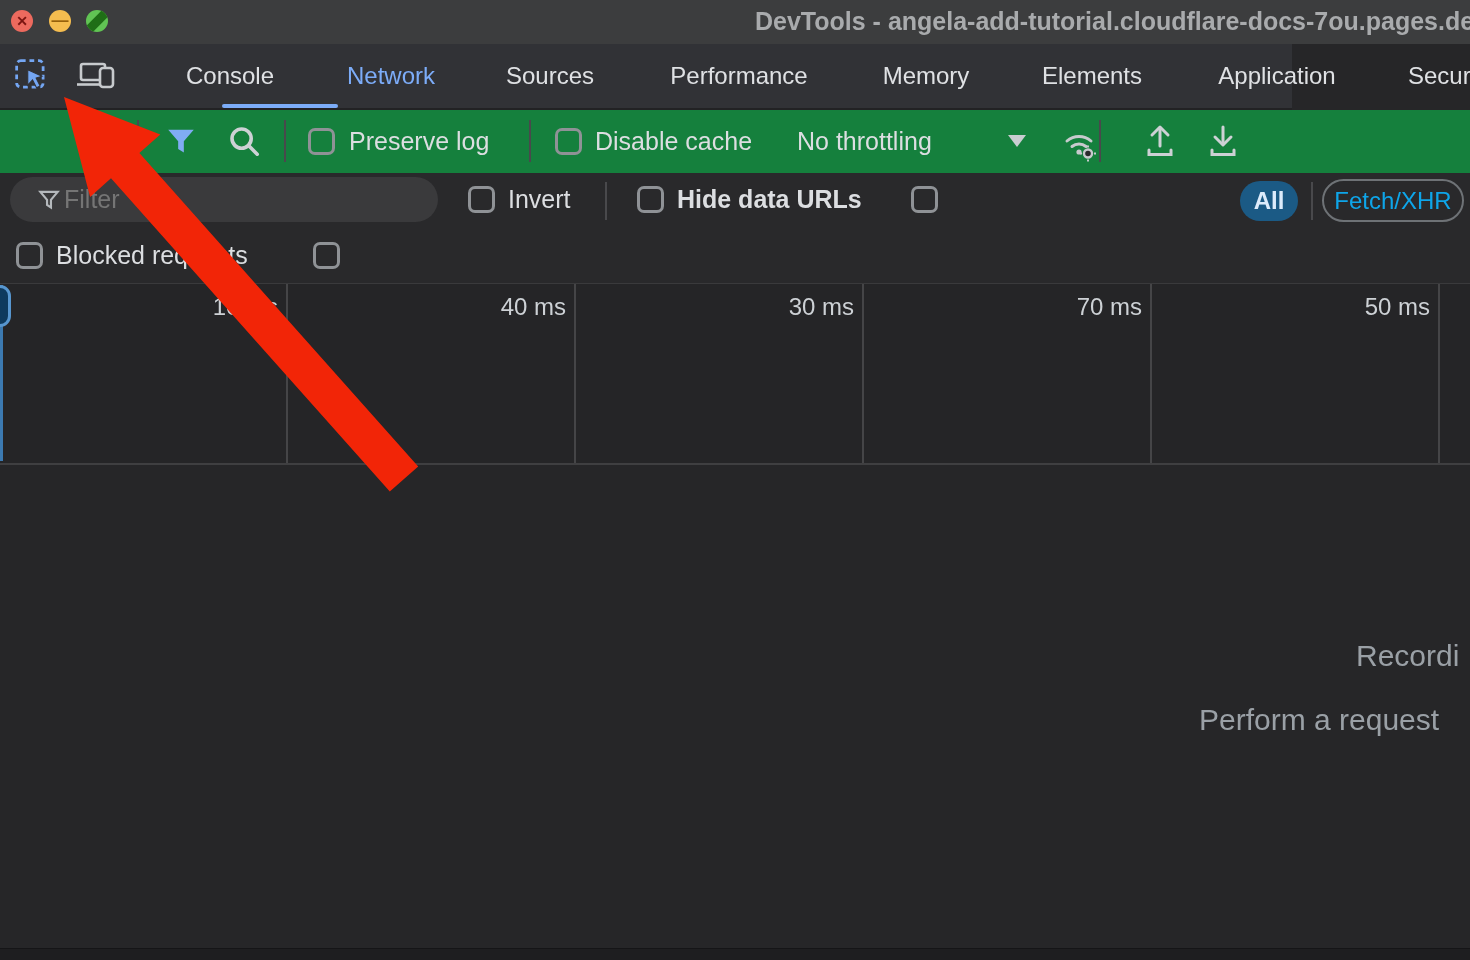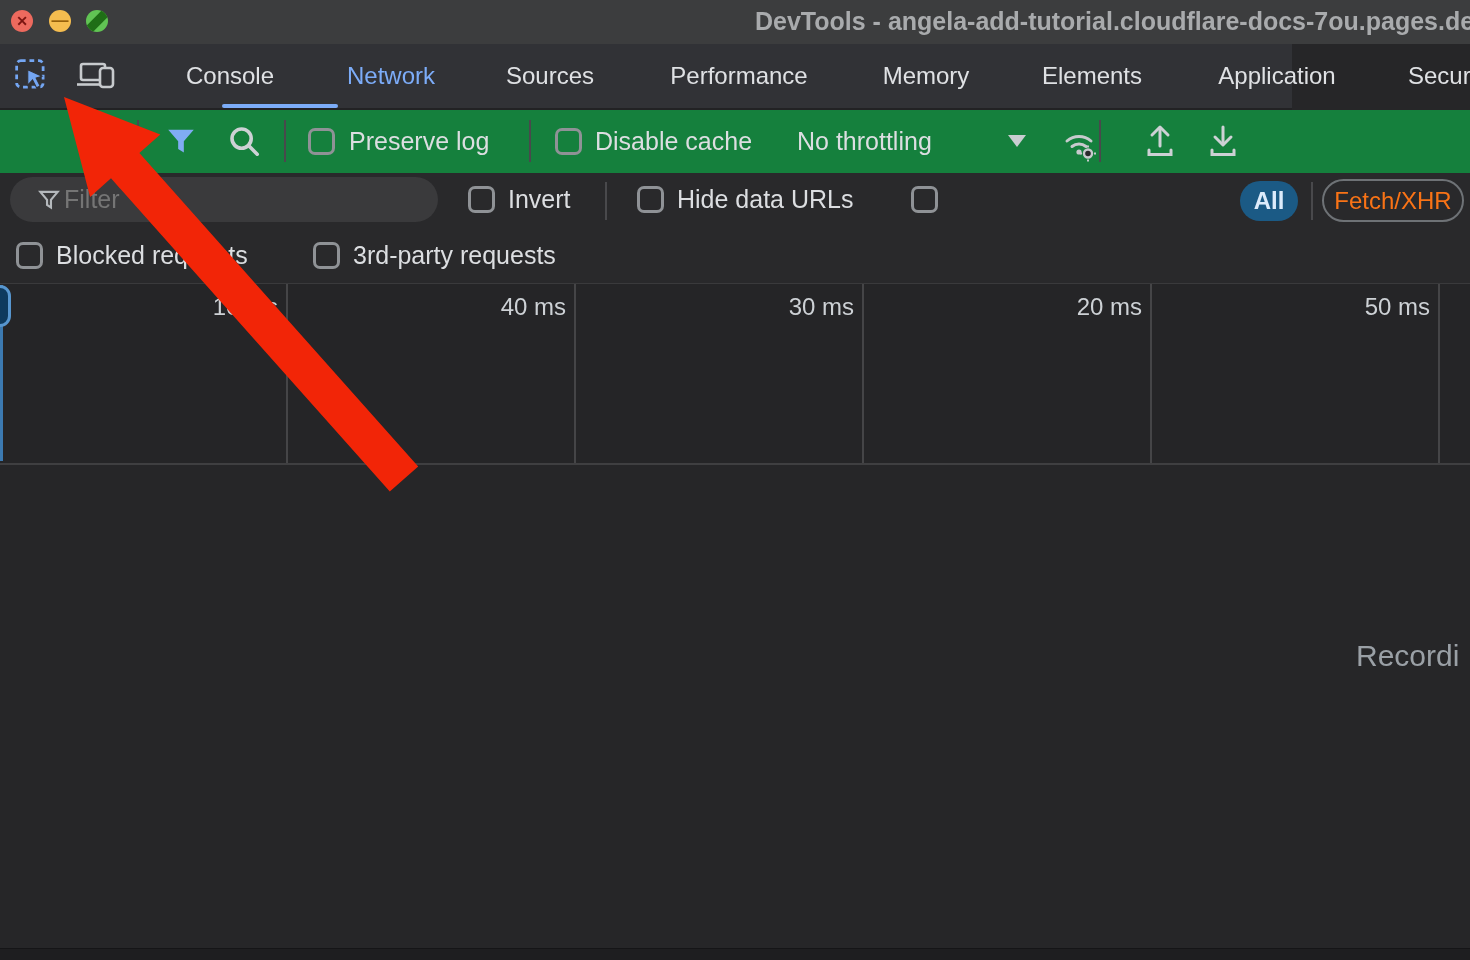--- a/index.html
+++ b/index.html
@@ -40,21 +40,21 @@
   .cb{width:27px;height:27px;box-sizing:border-box;border:3px solid #8f9296;border-radius:7px;background:transparent;}
 
   .record-ring{left:15px;top:122px;width:38px;height:38px;box-sizing:border-box;border:4px solid #e08480;border-radius:50%;display:flex;align-items:center;justify-content:center;}
   .record-sq{width:15px;height:15px;background:#e08480;border-radius:3px;}
   .clear-ring{left:76px;top:125px;width:31px;height:31px;box-sizing:border-box;border:3px solid #9aa0a6;border-radius:50%;}
   .clear-ring::after{content:"";position:absolute;left:-2px;top:11px;width:28px;height:3px;background:#9aa0a6;transform:rotate(-45deg);}
 
   .filter-pill{left:10px;top:4px;width:428px;height:45px;background:#3a3a3c;border-radius:23px;display:flex;align-items:center;}
   .filter-input{background:transparent;border:none;outline:none;color:#0ea5e9;font-size:25px;font-family:"Liberation Sans",sans-serif;width:320px;}
   .pill-all{left:1240px;top:8px;width:58px;height:40px;background:#1b5a85;border-radius:20px;color:#dcebfb;font-size:24px;font-weight:bold;display:flex;align-items:center;justify-content:center;}
-  .pill-fetch{left:1322px;top:6px;width:142px;height:43px;box-sizing:border-box;border:2.5px solid #6e7276;border-radius:22px;color:#f97316;font-size:24px;display:flex;align-items:center;justify-content:center;}
+  .pill-fetch{left:1322px;top:6px;width:142px;height:43px;box-sizing:border-box;border:2.5px solid #6e7276;border-radius:22px;color:#0ea5e9;font-size:24px;display:flex;align-items:center;justify-content:center;}
 
   
   .timeline{left:0;top:283px;width:1470px;height:182px;background:#252527;border-top:1px solid #3a3a3c;border-bottom:2px solid #3f3f41;box-sizing:border-box;}
   .gridline{top:0;width:2px;height:179px;background:#454547;}
   .tick{top:9px;width:130px;text-align:right;color:#cdd1d5;font-size:24px;white-space:nowrap;}
   .tl-handle{left:-11px;top:1px;width:22px;height:42px;box-sizing:border-box;background:#0e3a5e;border:3px solid #5796cf;border-radius:11px;}
   .tl-vline{left:0;top:1px;width:3px;height:176px;background:#3c7ab1;}
 
   
   .content{left:0;top:465px;width:1470px;height:495px;background:#262628;}
@@ -174,53 +174,53 @@
       <path d="M4 4.5 h16 l-6.2 7.4 v7 l-3.6 -2.4 v-4.6 Z" fill="none" stroke="#b5b9bd" stroke-width="2"></path>
     </svg>
     <input class="filter-input" value="" placeholder="Filter" style="">
   </div>
 
   <div class="abs cb" style="left:468px;top:13px;"></div>
   <div class="abs lbl" style="left:508px;top:12px;">Invert</div>
   <div class="abs vsep2" style="left:605px;"></div>
 
   <div class="abs cb" style="left:637px;top:13px;"></div>
-  <div class="abs lbl" style="left:677px;top:12px;">Hide data URLs</div>
+  <div class="abs lbl" style="left:677px;top:12px;font-weight:bold;">Hide data URLs</div>
 
   <div class="abs cb" style="left:911px;top:13px;"></div>
 
   <div class="abs pill-all">All</div>
   <div class="abs vsep2" style="left:1311px;"></div>
   <div class="abs pill-fetch">Fetch/XHR</div>
 </div>
 
 <div class="abs optsrow">
   <div class="abs cb" style="left:16px;top:14px;"></div>
   <div class="abs lbl" style="left:56px;top:13px;">Blocked requests</div>
   <div class="abs cb" style="left:313px;top:14px;"></div>
-  <div class="abs lbl" style="left:353px;top:13px;">3rd-party requests</div>
 </div>
 
 <div class="abs timeline">
   <div class="abs gridline" style="left:286px;"></div>
   <div class="abs gridline" style="left:574px;"></div>
   <div class="abs gridline" style="left:862px;"></div>
   <div class="abs gridline" style="left:1150px;"></div>
   <div class="abs gridline" style="left:1438px;"></div>
 
   <div class="abs tick" style="left:148px;">10 ms</div>
   <div class="abs tick" style="left:436px;">40 ms</div>
   <div class="abs tick" style="left:724px;">30 ms</div>
-  <div class="abs tick" style="left:1012px;">20 ms</div>
+  <div class="abs tick" style="left:1012px;">70 ms</div>
   <div class="abs tick" style="left:1300px;">50 ms</div>
 
   <div class="abs tl-vline"></div>
   <div class="abs tl-handle"></div>
 </div>
 
 <div class="abs content">
   <div class="abs empty1 nowrap" style="left:1356px;top:174px;">Recordi</div>
+  <div class="abs empty2 nowrap" style="left:1199px;top:238px;">Perform a request</div>
 </div>
 <div class="abs bottom-strip"></div>
 
 <svg class="abs arrow-layer" viewBox="0 0 1470 960">
   <polygon points="64,97 160.3,134.4 139.4,153.1 418.2,466.4 389.8,491.6 111,178.3 90.1,197" fill="#f22507"></polygon>
 </svg>
 
 </body></html>

